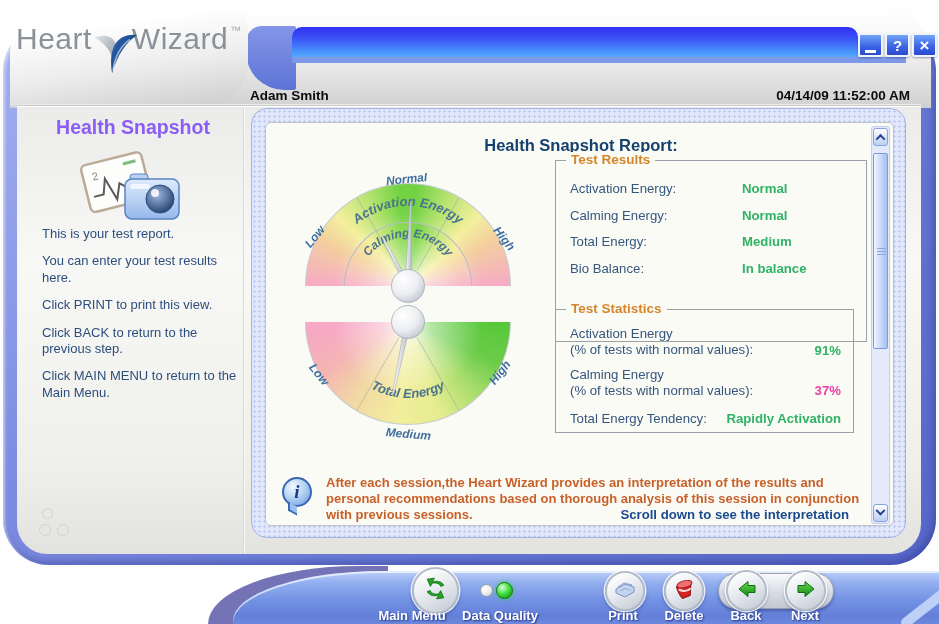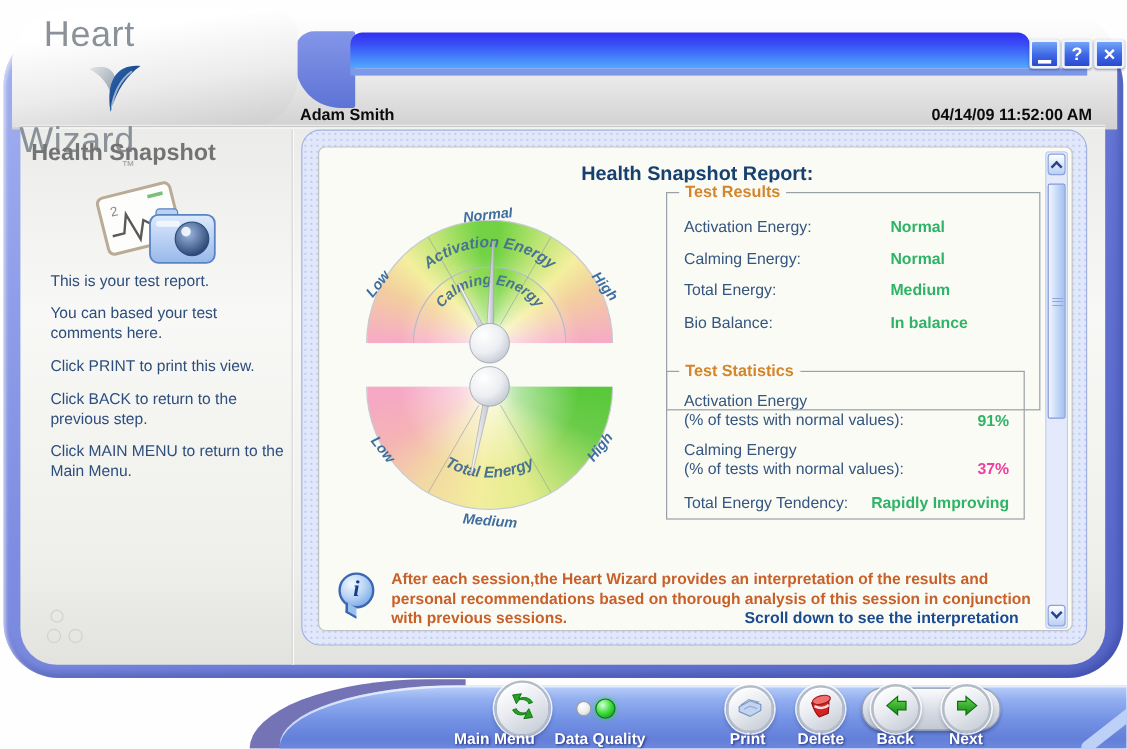--- a/index.html
+++ b/index.html
@@ -26,33 +26,33 @@
   .titlebar-strip{left:292px;top:57px;width:614px;height:6px;background:#7d98e8;}
   .winbtns{left:858px;top:33px;display:flex;gap:2px;}
   .winbtn{width:25px;height:24px;border:2px solid #eef3fc;border-radius:3px;
         background:linear-gradient(180deg,#72a5f8 0%,#3d66e4 55%,#2a4ad0 100%);
         color:#fff;font-weight:bold;display:flex;align-items:center;justify-content:center;
         font-size:15px;box-shadow:0 1px 2px rgba(20,30,90,.4);cursor:pointer;}
   .min-bar{width:11px;height:3px;background:#fff;margin-top:12px;}
   .close-glyph{font-size:17px;line-height:1;}
 
   
-  .logo-row{left:16px;top:14px;display:flex;align-items:flex-end;color:#8a9198;flex-direction:column;}
+  .logo-row{left:16px;top:24px;display:flex;align-items:flex-start;color:#8a9198;}
   .logo-word{font-size:30px;letter-spacing:0.5px;line-height:1;}
   .logo-heart{margin:0 -14px -4px -12px;position:relative;top:6px;}
   .logo-tm{font-size:11px;color:#9aa1a8;margin:0 0 16px 2px;}
 
   
   .patient{left:250px;top:88px;font-size:13.5px;font-weight:bold;color:#0b0b0b;}
   .datetime{right:29px;top:88px;font-size:13.5px;font-weight:bold;color:#0b0b0b;}
 
   
   .sidebar{left:26px;top:110px;width:214px;height:446px;}
-  .sb-title{position:absolute;top:6px;left:0;width:100%;
-        font-size:19.5px;font-weight:bold;color:#737373;}
+  .sb-title{position:absolute;top:6px;left:0;width:100%;text-align:center;
+        font-size:19.5px;font-weight:bold;color:#8b5cf6;}
   .sb-icon{position:absolute;left:44px;top:36px;}
   .sb-paras{position:absolute;left:16px;top:116px;width:200px;color:#2d4e7d;font-size:13px;line-height:1.26;}
   .sb-paras p{margin-bottom:11px;}
   .sidebar-groove{left:243px;top:108px;width:1px;height:446px;background:#d6d6d4;box-shadow:1px 0 0 #fbfbf9;}
 
   
   .panel{left:251px;top:108px;width:655px;height:430px;border-radius:16px;border:1px solid #a3b2e2;
         background-color:#e2e8fb;
         background-image:radial-gradient(circle,#bfcbf0 1.1px,rgba(0,0,0,0) 1.3px);
         background-size:5px 5px;}
@@ -242,21 +242,21 @@
         </g>
         <rect x="58" y="28" width="18" height="9" rx="3" fill="#b8d2f4" stroke="#5b82c2"></rect>
         <rect x="53" y="33" width="54" height="40" rx="7" fill="url(#camG)" stroke="#5b82c2" stroke-width="1.5"></rect>
         <circle cx="88" cy="53" r="14" fill="url(#lensG)" stroke="#2c4c80"></circle>
         <circle cx="83" cy="47" r="4" fill="#ffffff" opacity="0.85"></circle>
         <rect x="58" y="38" width="20" height="5" rx="2.5" fill="#ffffff" opacity="0.7"></rect>
       </svg>
     </div>
     <div class="sb-paras">
       <p>This is your test report.</p>
-      <p>You can based your test comments here.</p>
+      <p>You can enter your test results here.</p>
       <p>Click PRINT to print this view.</p>
       <p>Click BACK to return to the previous step.</p>
       <p>Click MAIN MENU to return to the Main Menu.</p>
     </div>
   </div>
   <div class="abs sidebar-groove"></div>
 
   <div class="abs panel">
     <div class="panel-inner">
       <div class="report-title">Health Snapshot Report:</div>
@@ -344,21 +344,21 @@
           </div>
           <div class="ts-row">
             <span class="ts-lines">
               <span>Calming Energy</span>
               <span>(% of tests with normal values):</span>
             </span>
             <span class="ts-value val-pink">37%</span>
           </div>
           <div class="ts-tendency">
             <span class="t-label">Total Energy Tendency:</span>
-            <span class="t-value val-green">Rapidly Improving</span>
+            <span class="t-value val-green">Rapidly Activation</span>
           </div>
         </div>
       </div>
 
       <div class="info">
         <div class="info-icon">
           <div class="info-bubble">i</div>
           <div class="info-tail"></div>
         </div>
         <div class="info-text">After each session,the Heart Wizard provides an interpretation of the results and personal recommendations based on thorough analysis of this session in conjunction with previous sessions.</div>

